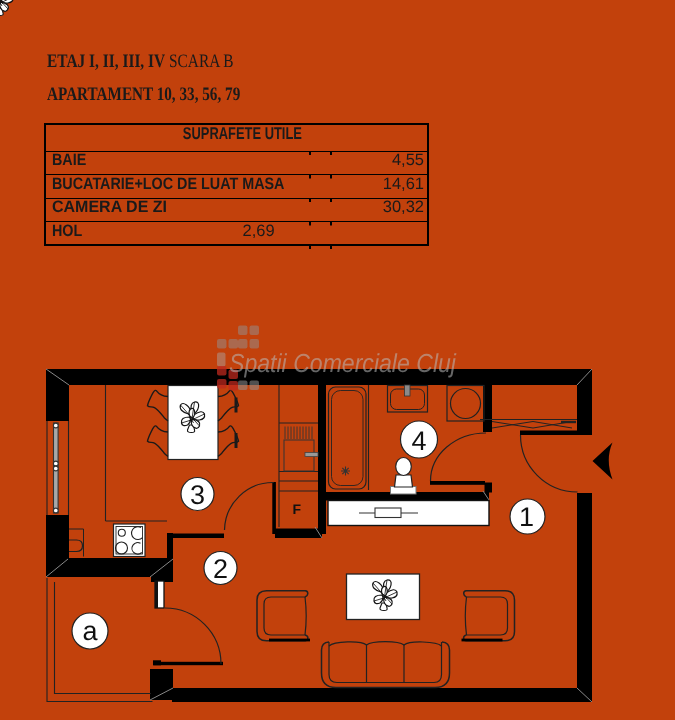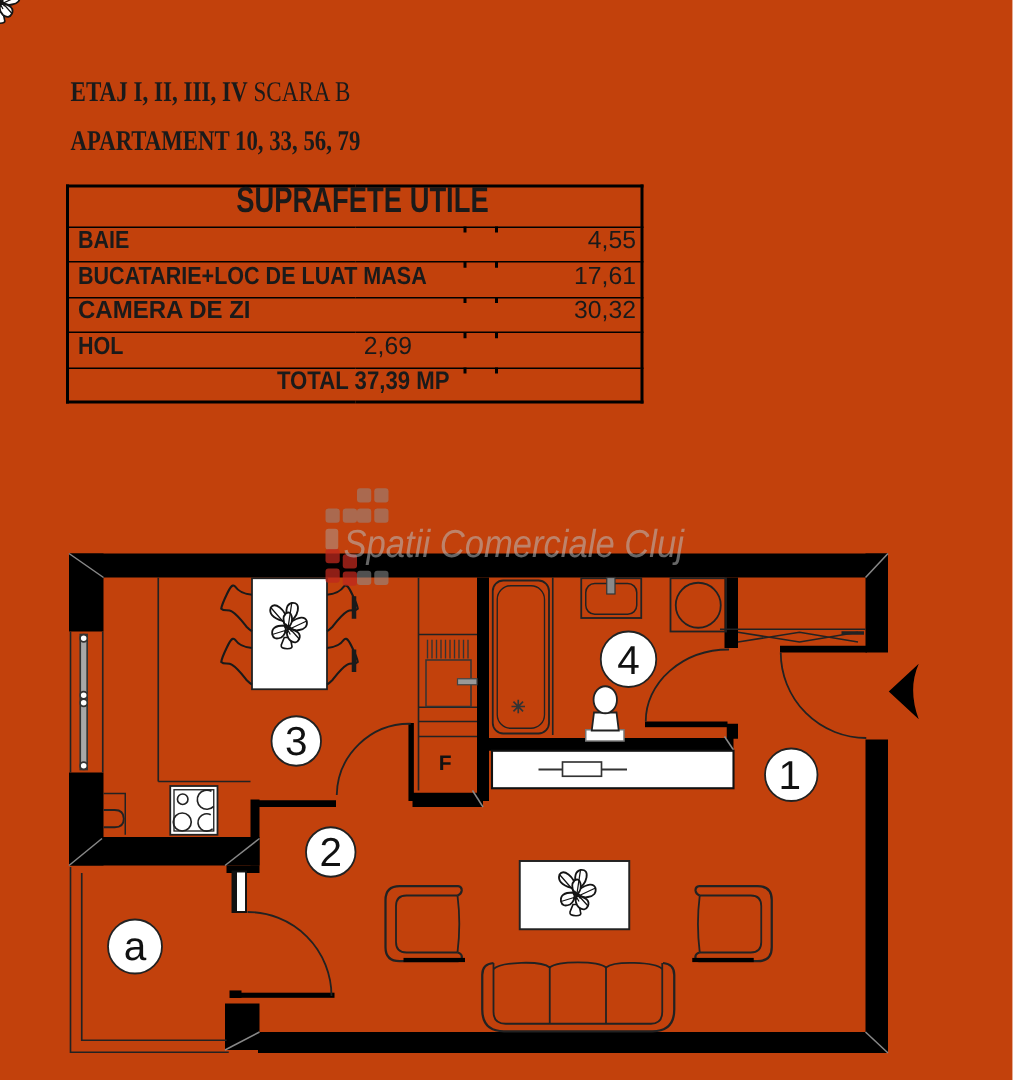--- a/index.html
+++ b/index.html
@@ -6,52 +6,49 @@
   *{-webkit-font-smoothing:antialiased;text-rendering:geometricPrecision;}
   #page{opacity:0.999;position:relative;width:675px;height:720px;background:#c2410c;overflow:hidden;
         font-family:"Liberation Sans",sans-serif;}
   .ser{font-family:"Liberation Serif",serif;color:#1a1a1a;}
   #t1{position:absolute;left:47px;top:51px;font-size:19px;}
   #t2{position:absolute;left:47px;top:84px;font-size:19px;font-weight:bold;}
   #tbl{position:absolute;left:44px;top:123px;width:385px;border-collapse:collapse;
        color:#1a1a1a;table-layout:fixed;}
   #tbl td{border-top:1.7px solid #000;border-bottom:1.7px solid #000;font-size:16.5px;
           padding:0 6px 4px 6px;white-space:nowrap;overflow:visible;line-height:17px;}
-  #tbl td.hd{font-weight:bold;text-align:center;font-size:24px;padding-left:17px;padding-bottom:8px;line-height:16px;}
+  #tbl td.hd{font-weight:bold;text-align:center;font-size:17px;padding-left:17px;padding-bottom:8px;line-height:16px;}
   .sx{display:inline-block;transform:scaleX(0.87);transform-origin:0 50%;font-weight:bold;}
   #tbl td.hd .sx{transform:scaleX(0.76);transform-origin:50% 50%;}
 </style>
 </head>
 <body>
 <div id="page">
   <div id="t1" class="ser" style="transform:scaleX(0.81);transform-origin:0 0"><b>ETAJ I, II, III, IV</b> SCARA B</div>
   <div id="t2" class="ser" style="transform:scaleX(0.80);transform-origin:0 0">APARTAMENT 10, 33, 56, 79</div>
   <table id="tbl" style="border:2.2px solid #000">
     <tbody>
         <tr style="height:27px">
           <td colspan="2" class="hd"><span class="sx">SUPRAFETE UTILE</span></td>
         </tr>
     <tr style="height:23.5px">
           <td><span class="sx">BAIE</span></td>
           <td style="text-align:right;width:100px;padding-right:3px">4,55</td>
         </tr>
     <tr style="height:23.5px">
           <td><span class="sx">BUCATARIE+LOC DE LUAT MASA</span></td>
-          <td style="text-align:right;padding-right:3px">17,61</td>
+          <td style="text-align:right;padding-right:3px">14,61</td>
         </tr>
     <tr style="height:23.5px">
           <td><span class="sx" style="transform:scaleX(0.97)">CAMERA DE ZI</span></td>
           <td style="text-align:right;padding-right:3px">30,32</td>
         </tr>
     <tr style="height:23.5px">
           <td><span class="sx">HOL</span></td>
           <td style="padding-right:3px">2,69</td>
-        </tr>
-    <tr style="height:23px">
-          <td colspan="2" class="hd" style="font-size:17px;padding-bottom:4px"><span class="sx" style="transform:scaleX(0.87)">TOTAL 37,39 MP</span></td>
         </tr>
   </tbody>
     </table>
   <svg id="plan" width="675" height="720" viewBox="0 0 675 720" style="position:absolute;left:0;top:0" fill="none" stroke="none" stroke-linecap="butt">
 
     <g fill="#000">
       <rect x="309" y="151" width="2" height="4"></rect>
         <rect x="330" y="151" width="2" height="4"></rect>
       <rect x="309" y="174.5" width="2" height="4"></rect>
         <rect x="330" y="174.5" width="2" height="4"></rect>

